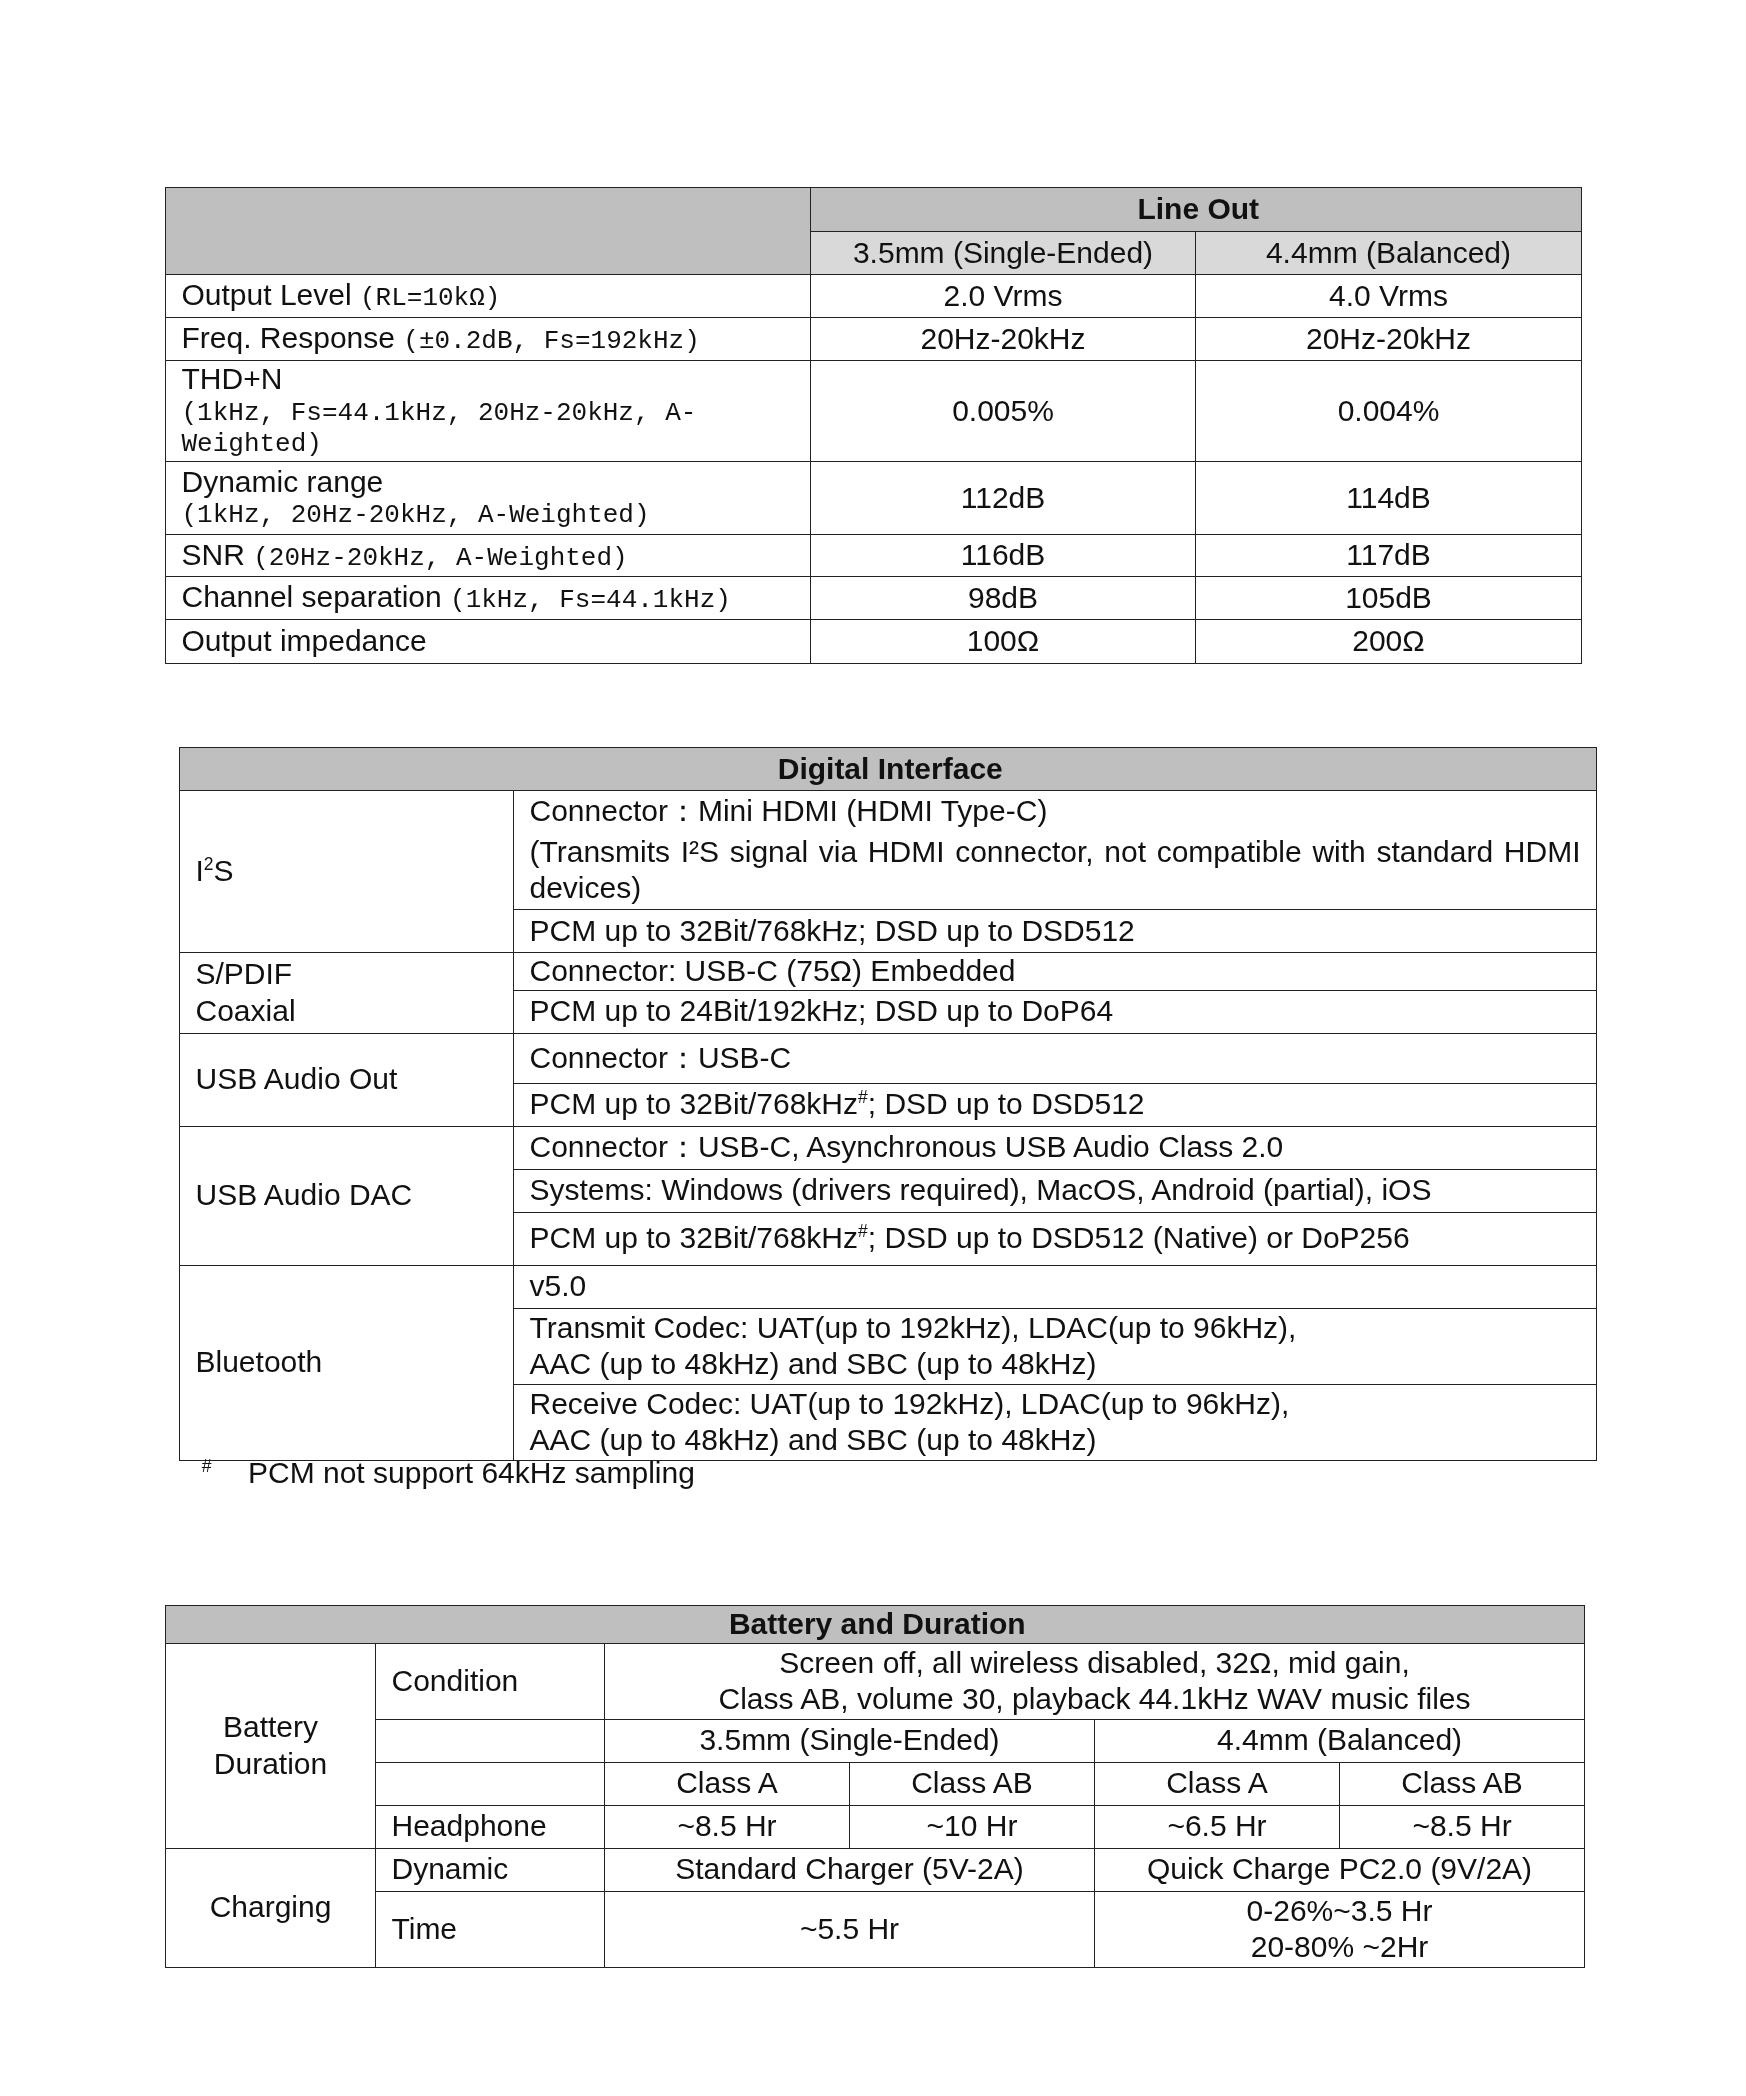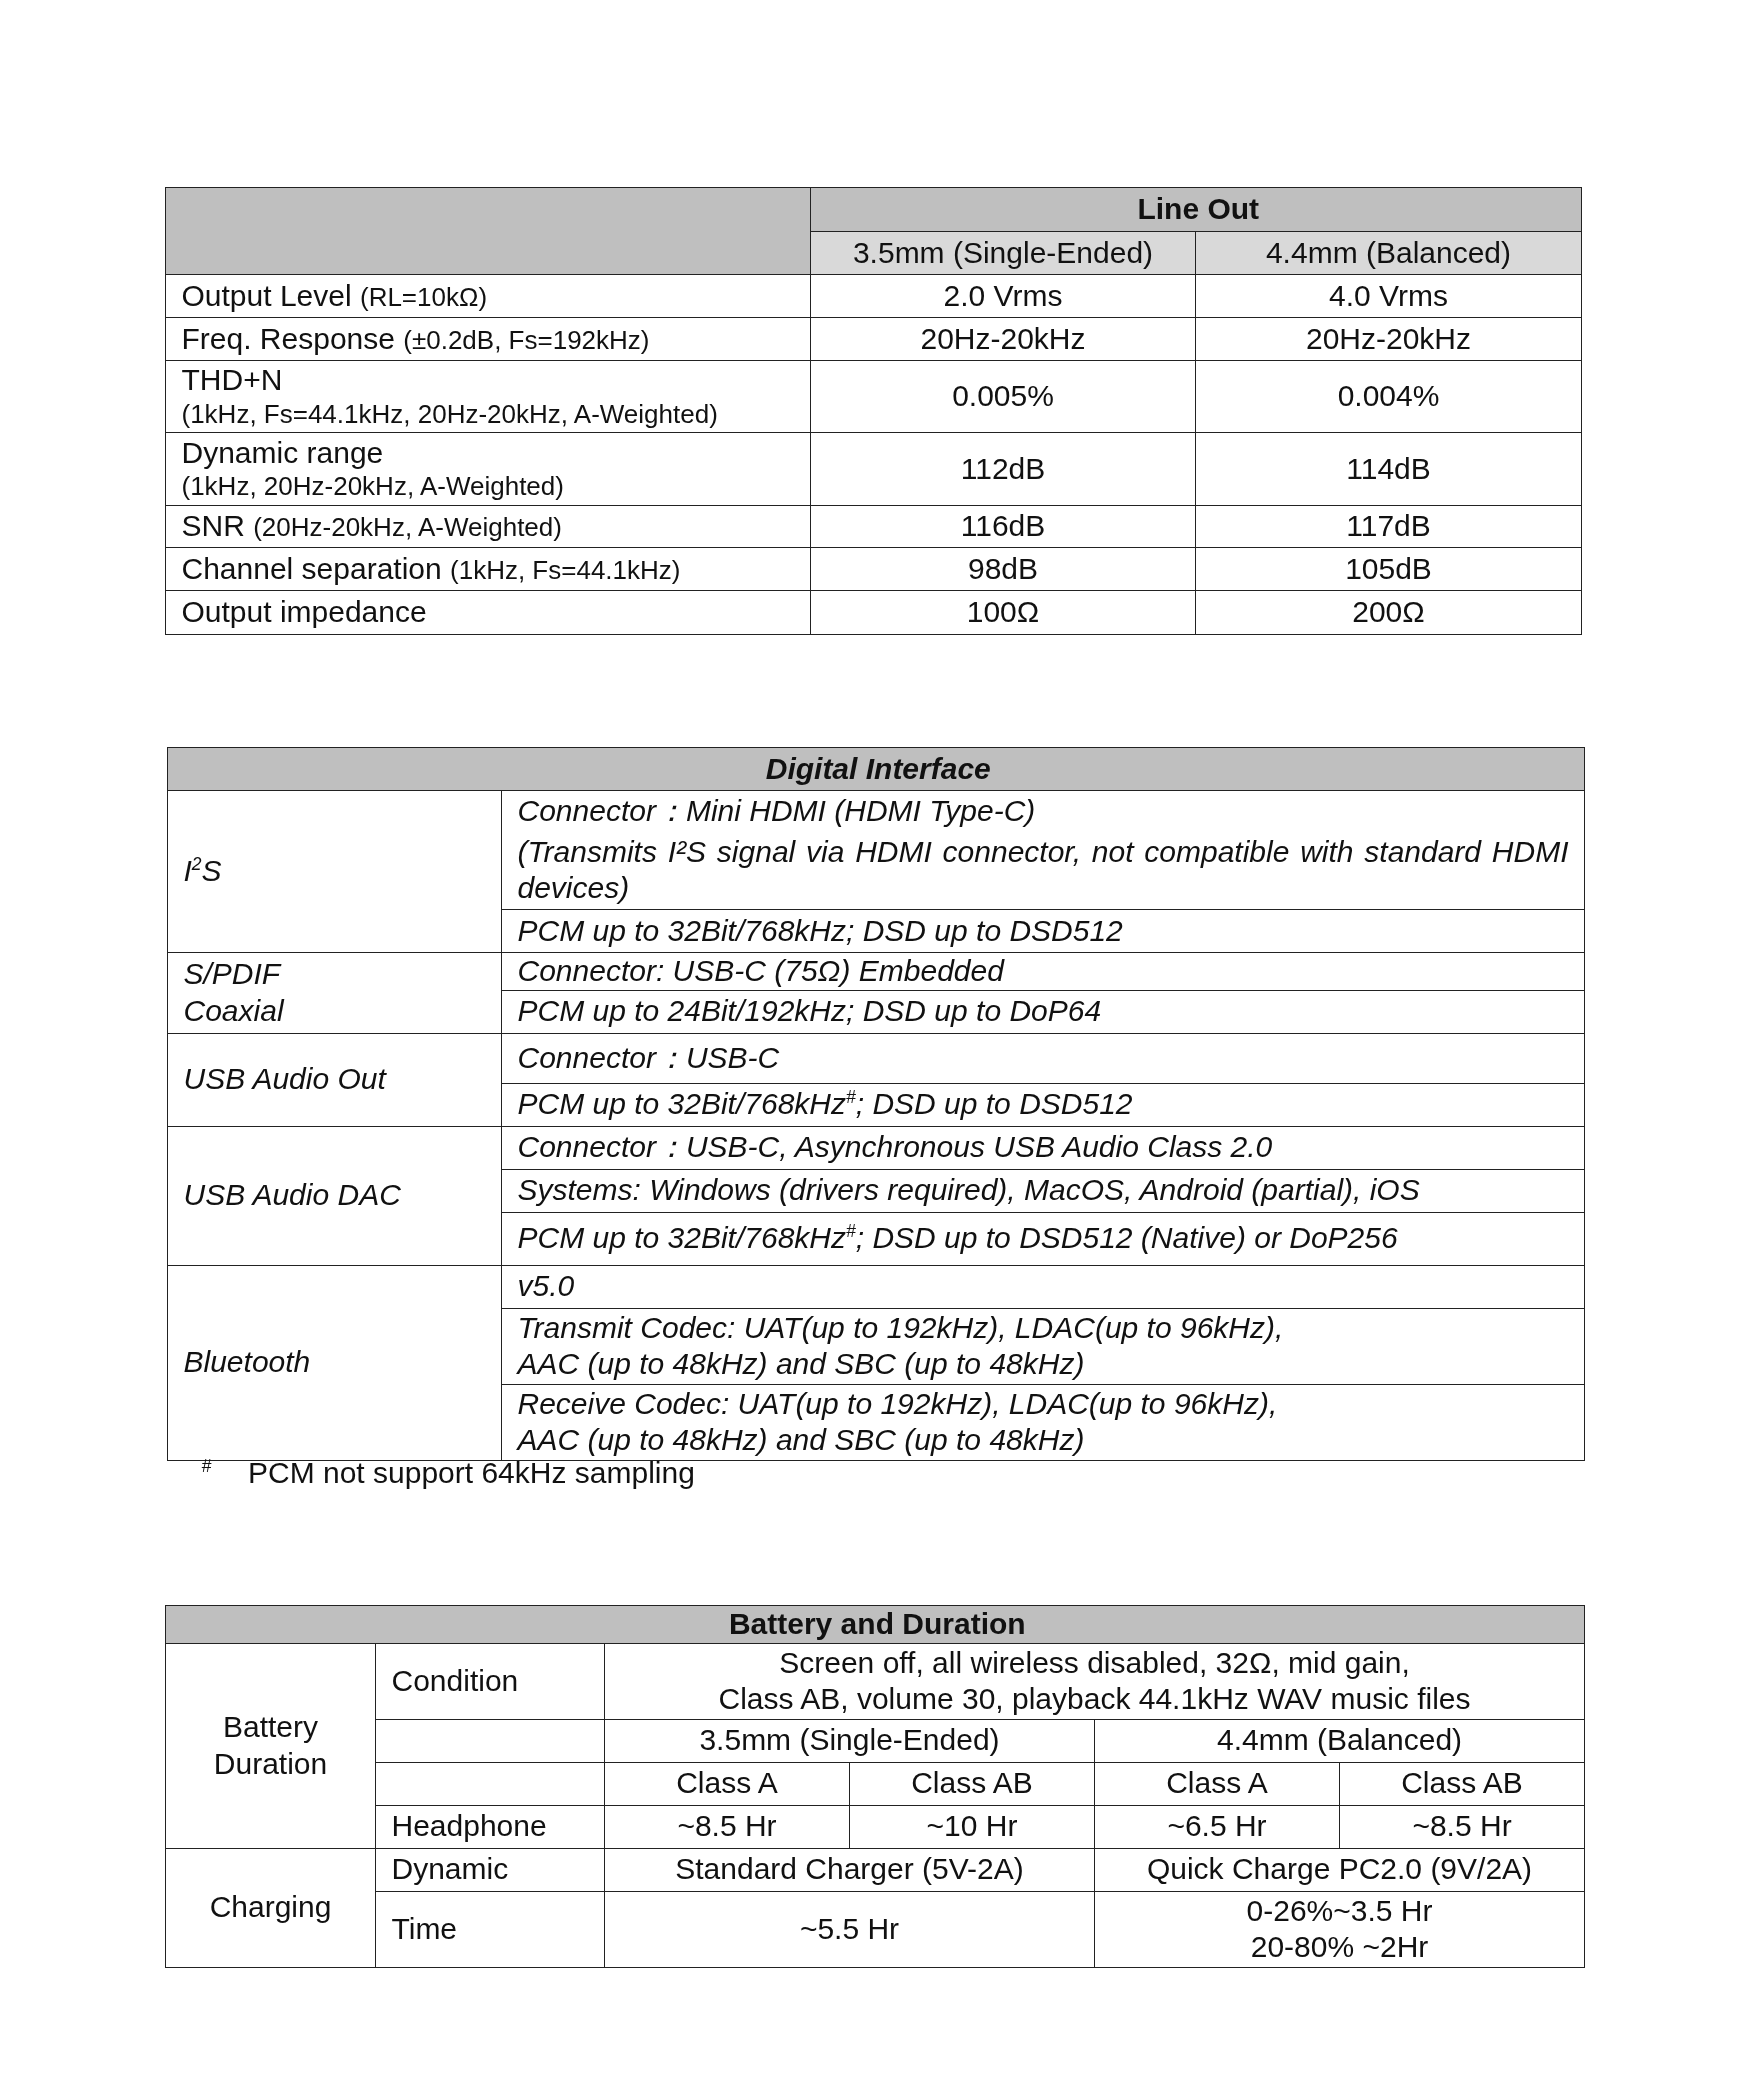--- a/index.html
+++ b/index.html
@@ -2,24 +2,24 @@
 <html><head>
 <meta charset="utf-8">
 <style>
   html, body { margin:0; padding:0; background:#ffffff; }
   body { width:1747px; height:2096px; position:relative; font-family:"Liberation Sans", sans-serif; color:#111; }
   table { position:absolute; border-collapse:collapse; table-layout:fixed; font-size:30px; line-height:1.22; }
   td { border:1.9px solid #222; padding:0 15.5px; vertical-align:middle; }
   .hdr { background:#bfbfbf; font-weight:bold; text-align:center;padding-left:20px; }
   .sub { background:#d9d9d9; text-align:center; }
   .c { text-align:center; }
-  .small { font-size:26px; }
+  .small { font-size:26px;font-family:Liberation Mono, monospace; }
   .just { text-align:justify; }
   #t1 { left:165px; top:187px; width:1417px; }
-  #t2 { left:167px; top:747px; width:1417px;font-style:italic; }
+  #t2 { left:179px; top:747px; width:1417px; }
   #t3 { left:165px; top:1605px; width:1417px; }
   .footnote { position:absolute; left:165px; top:1456px; font-size:30px;text-align:center; }
   .footnote .mark { font-size:17.5px; vertical-align:top; display:inline-block; width:83px; }
   sup { font-size:17.5px; }
 </style>
 </head>
 <body>
 
 <table id="t1">
   <colgroup>

